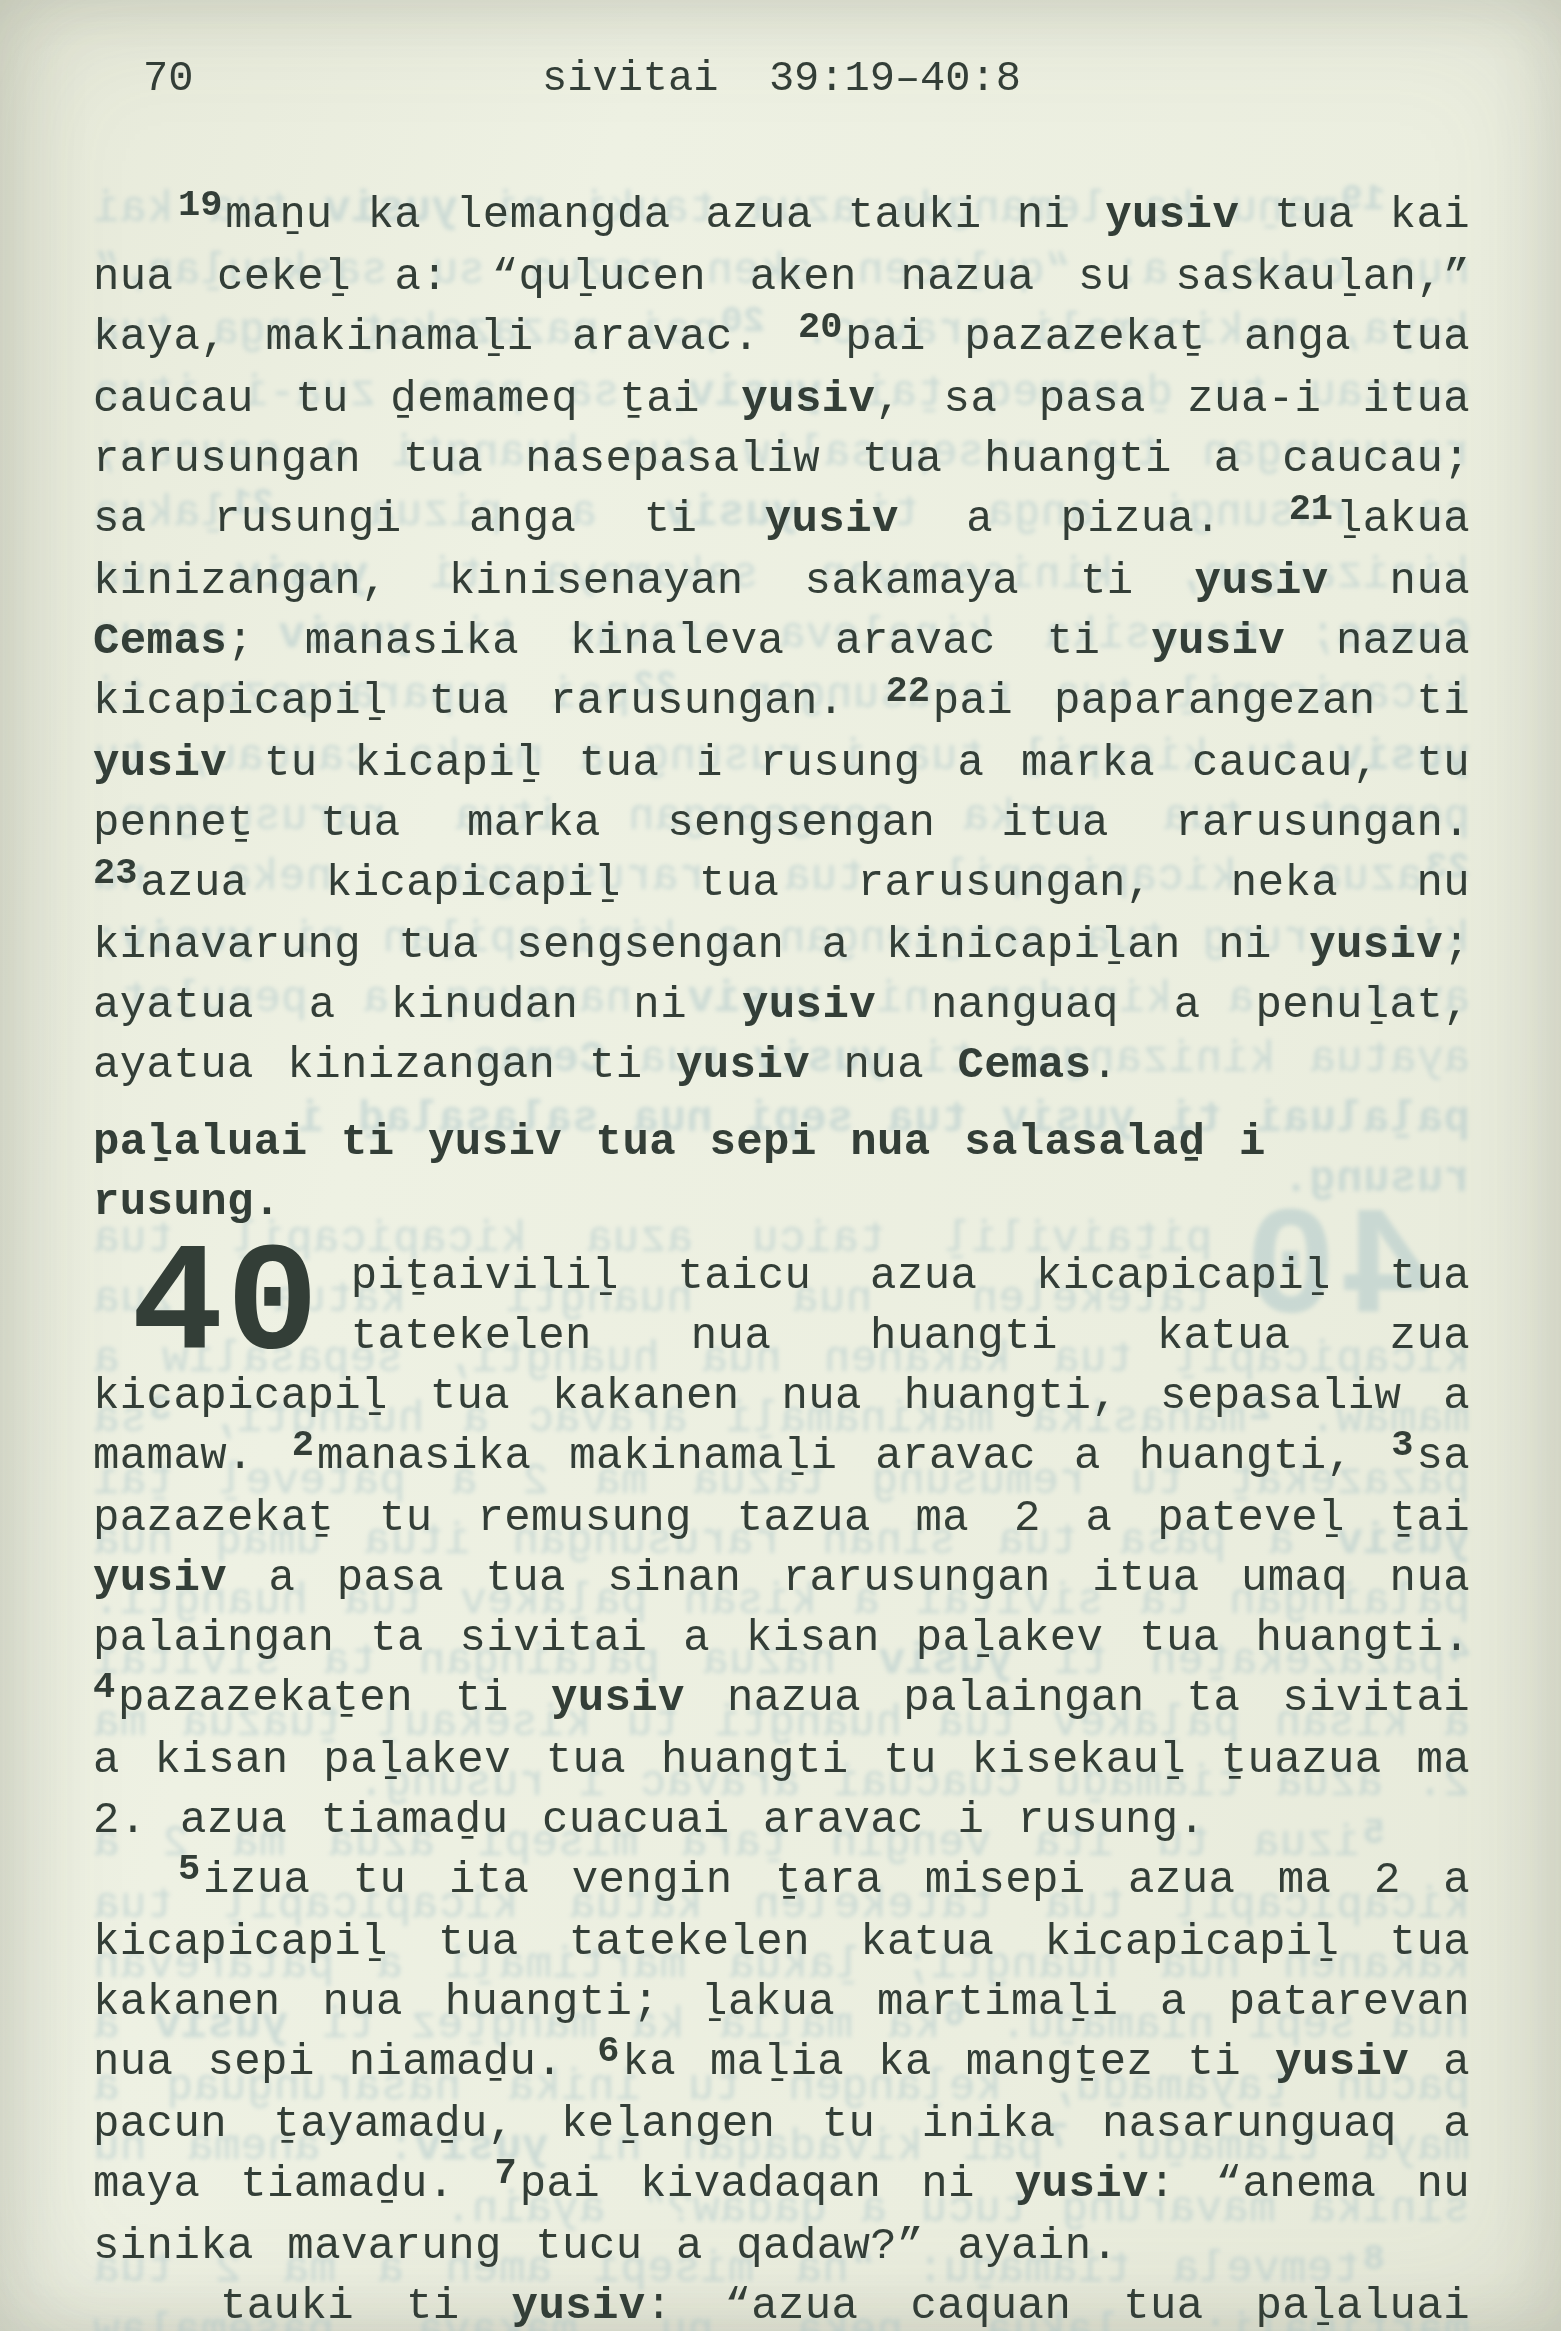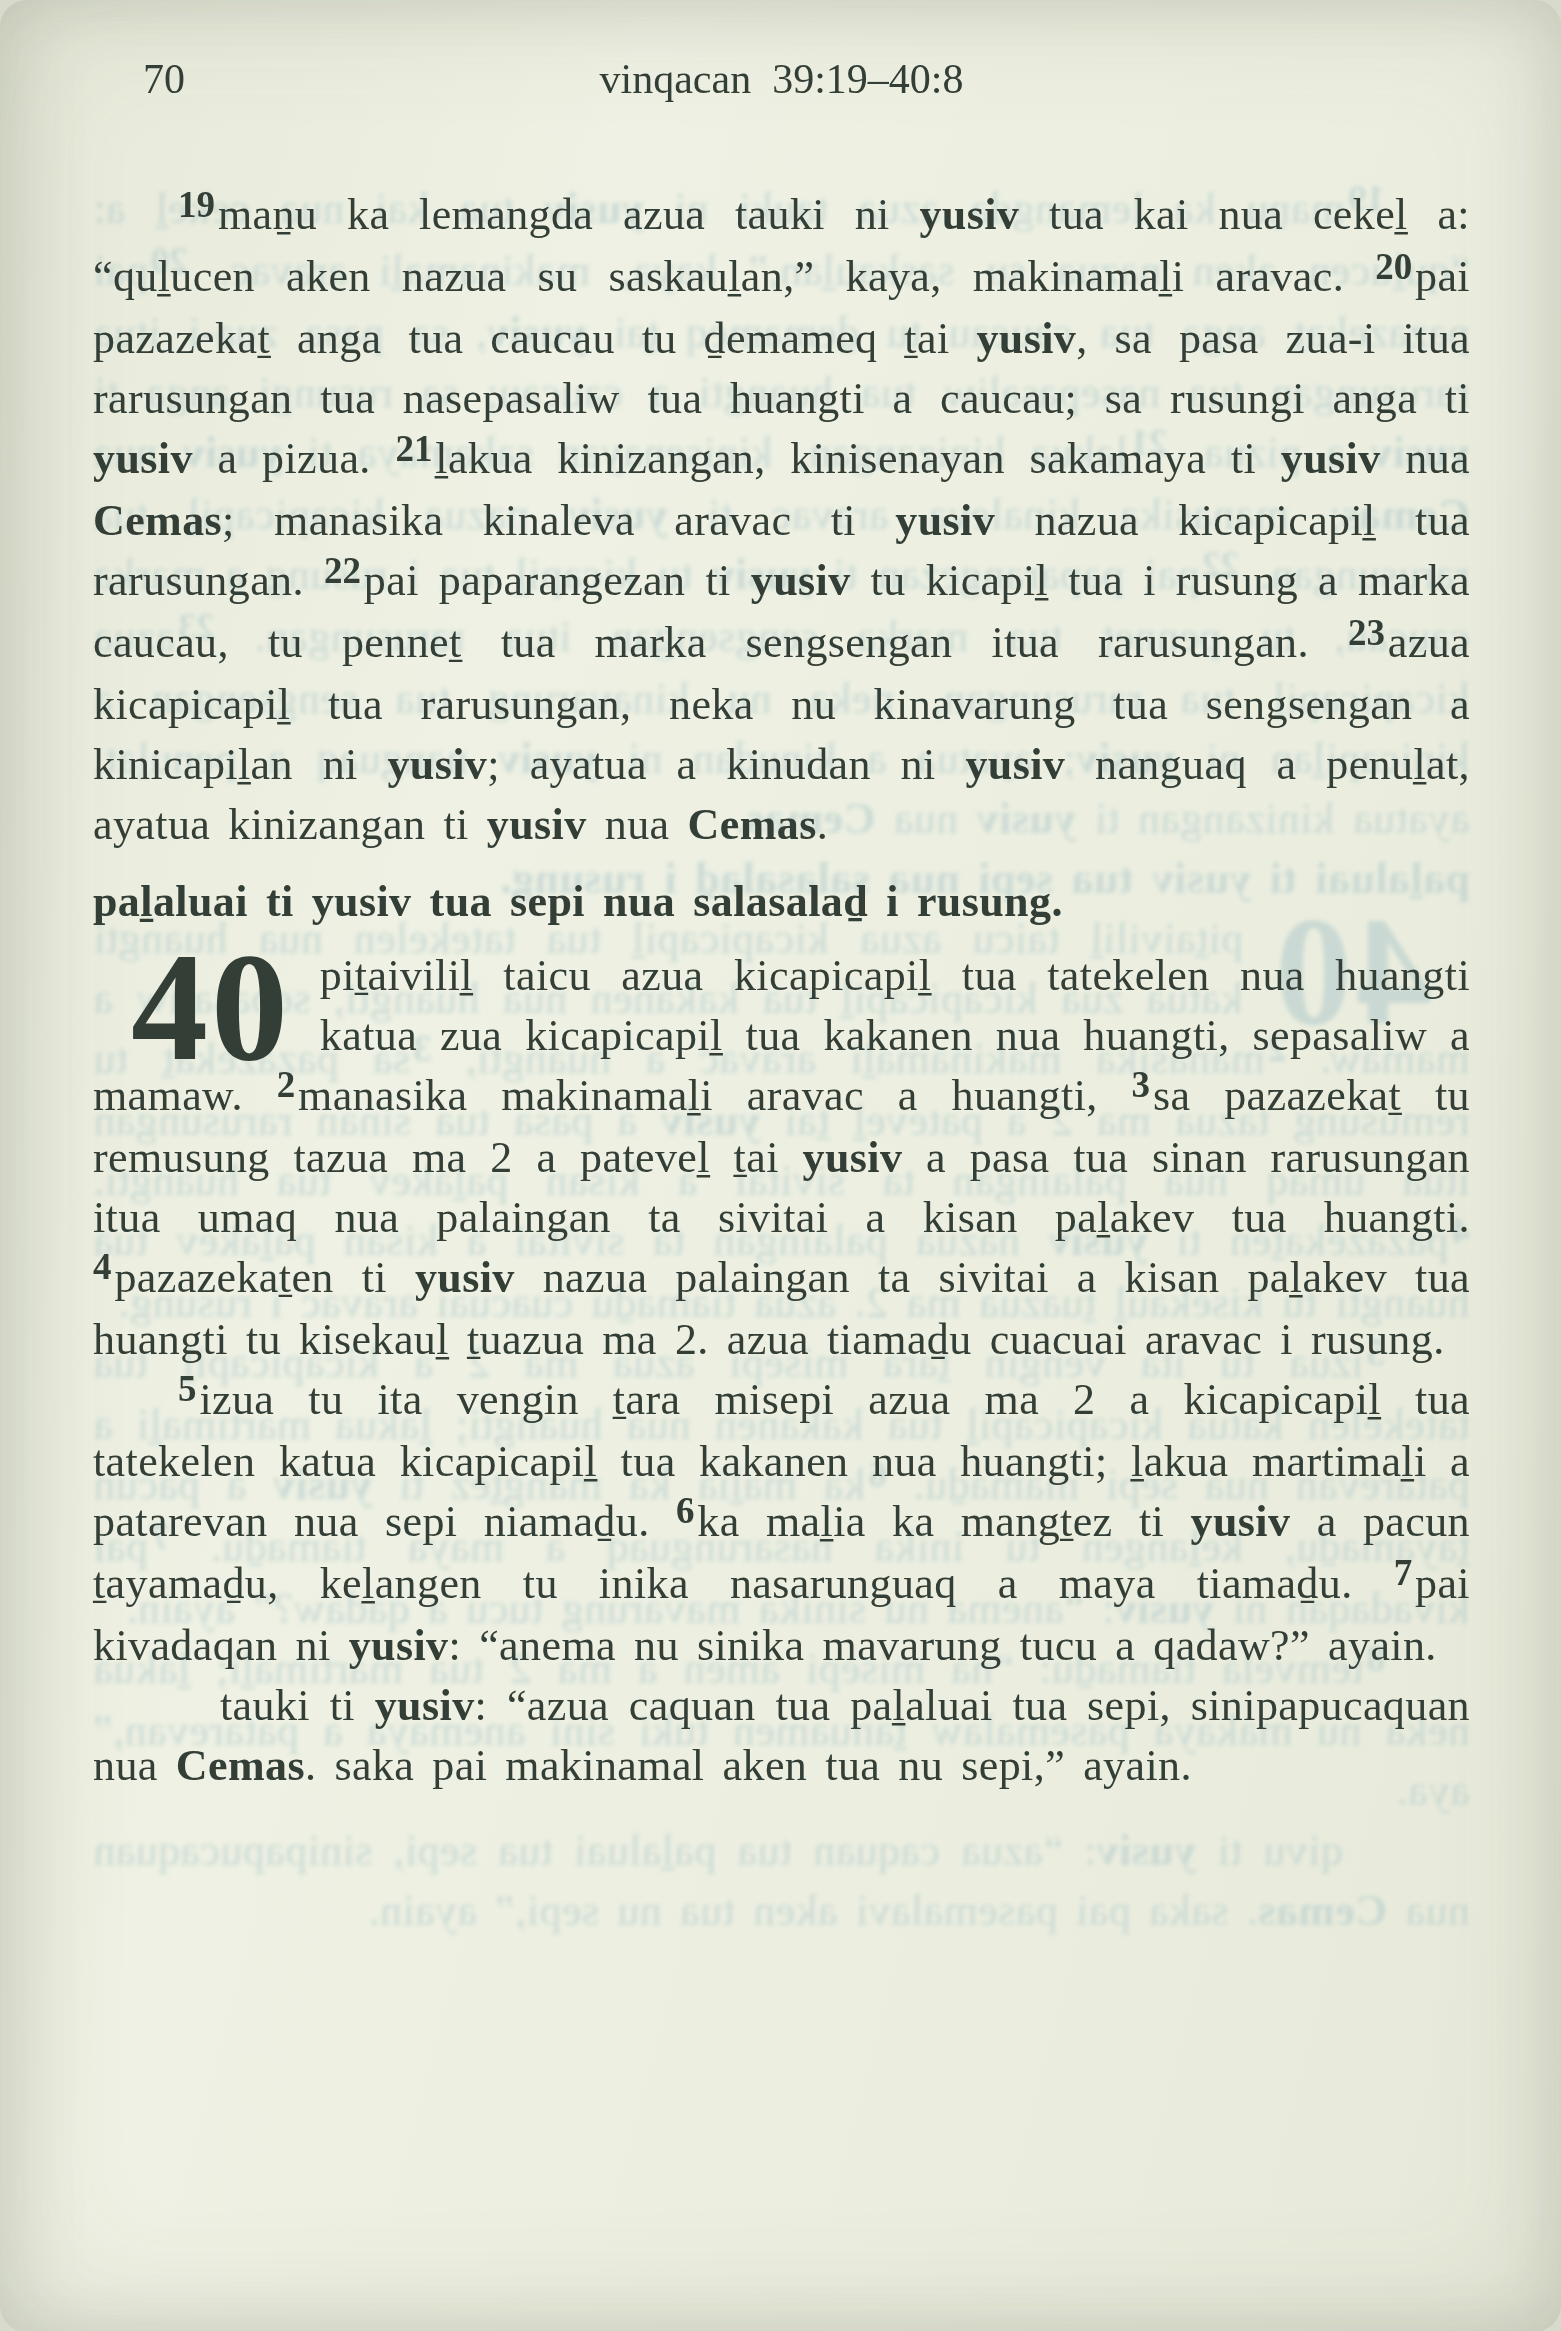--- a/index.html
+++ b/index.html
@@ -8,23 +8,22 @@
     --showthrough:#a3c0c6;
   }
   html,body{margin:0;padding:0;background:#d8dacb;}
   .page{
     position:relative;
     width:1561px;height:2332px;
     margin:0 auto;
     background:linear-gradient(105deg,#e7eada,#eef1e3 30%,#ebeedf 70%,#e6e9d9);
     background-color:var(--paper);
     overflow:hidden;
-    font-family:Liberation Serif, serif;
+    font-family:Liberation Mono, monospace;
     color:var(--ink);
-    border-radius:27px;
   }
   .page::after{
     content:"";position:absolute;inset:0;pointer-events:none;
     box-shadow:inset 0 0 134px rgba(90,95,75,.14), inset 27px 0 67px rgba(80,85,70,.10), inset -19px 0 58px rgba(80,85,70,.07);
   }
   .content{position:relative;z-index:2;padding:56px 91px 0 93px;}
   .running-header{
     position:relative;height:46px;line-height:46px;
     font-size:42px;margin-bottom:83px;
   }
@@ -75,21 +74,21 @@
       <p class="verse"><span class="vnum">19</span><span>maṉu ka lemangda azua tauki ni </span><span class="bold">yusiv</span><span> tua kai nua cekeḻ a: “quḻucen aken nazua su saskauḻan,” kaya, makinamaḻi aravac. </span><span class="vnum">20</span><span>pai pazazekaṯ anga tua caucau tu ḏemameq ṯai </span><span class="bold">yusiv</span><span>, sa pasa zua-i itua rarusungan tua nasepasaliw tua huangti a caucau; sa rusungi anga ti </span><span class="bold">yusiv</span><span> a pizua. </span><span class="vnum">21</span><span>ḻakua kinizangan, kinisenayan sakamaya ti </span><span class="bold">yusiv</span><span> nua </span><span class="bold">Cemas</span><span>; manasika kinaleva aravac ti </span><span class="bold">yusiv</span><span> nazua kicapicapiḻ tua rarusungan. </span><span class="vnum">22</span><span>pai paparangezan ti </span><span class="bold">yusiv</span><span> tu kicapiḻ tua i rusung a marka caucau, tu penneṯ tua marka sengsengan itua rarusungan. </span><span class="vnum">23</span><span>azua kicapicapiḻ tua rarusungan, neka nu kinavarung tua sengsengan a kinicapiḻan ni </span><span class="bold">yusiv</span><span>; ayatua a kinudan ni </span><span class="bold">yusiv</span><span> nanguaq a penuḻat, ayatua kinizangan ti </span><span class="bold">yusiv</span><span> nua </span><span class="bold">Cemas</span><span>.</span></p>
       <p class="heading"><span>paḻaluai ti yusiv tua sepi nua salasalaḏ i rusung.</span></p>
       <p class="chapter"><span class="chapnum">40</span><span>piṯaiviliḻ taicu azua kicapicapiḻ tua tatekelen nua huangti katua zua kicapicapiḻ tua kakanen nua huangti, sepasaliw a mamaw. </span><span class="vnum">2</span><span>manasika makinamaḻi aravac a huangti, </span><span class="vnum">3</span><span>sa pazazekaṯ tu remusung tazua ma 2 a pateveḻ ṯai </span><span class="bold">yusiv</span><span> a pasa tua sinan rarusungan itua umaq nua palaingan ta sivitai a kisan paḻakev tua huangti. </span><span class="vnum">4</span><span>pazazekaṯen ti </span><span class="bold">yusiv</span><span> nazua palaingan ta sivitai a kisan paḻakev tua huangti tu kisekauḻ ṯuazua ma 2.  azua tiamaḏu cuacuai aravac i rusung.</span></p>
       <p class="verse"><span class="vnum">5</span><span>izua tu ita vengin ṯara misepi azua ma 2 a kicapicapiḻ tua tatekelen katua kicapicapiḻ tua kakanen nua huangti; ḻakua martimaḻi a patarevan nua sepi niamaḏu. </span><span class="vnum">6</span><span>ka maḻia ka mangṯez ti </span><span class="bold">yusiv</span><span> a pacun ṯayamaḏu, keḻangen tu inika nasarunguaq a maya tiamaḏu. </span><span class="vnum">7</span><span>pai kivadaqan ni </span><span class="bold">yusiv</span><span>: “anema nu sinika mavarung tucu a qadaw?” ayain.</span></p>
       <p class="verse"><span class="vnum">8</span><span>temvela tiamaḏu: “na misepi amen a ma 2 tua martimaḻi; ḻakua neka nu makaya pasemalaw ṯanuamen tuki sini anemaya a patarevan,” aya.</span></p>
       <p class="verse wide"><span>qivu ti </span><span class="bold">yusiv</span><span>: “azua caquan tua paḻaluai tua sepi, sinipapucaquan nua </span><span class="bold">Cemas</span><span>.  saka pai pasemalavi aken tua nu sepi,” ayain.</span></p>
     </div>
   <div class="content">
     <header class="running-header">
       <span class="pageno">70</span>
-      <span class="runhead">vinqacan  39:19–40:8</span>
+      <span class="runhead">sivitai  39:19–40:8</span>
     </header>
     <main class="bodytext">
         <p class="verse"><span class="vnum">19</span><span>maṉu ka lemangda azua tauki ni </span><span class="bold">yusiv</span><span> tua kai nua cekeḻ a: “quḻucen aken nazua su saskauḻan,” kaya, makinamaḻi aravac. </span><span class="vnum">20</span><span>pai pazazekaṯ anga tua caucau tu ḏemameq ṯai </span><span class="bold">yusiv</span><span>, sa pasa zua-i itua rarusungan tua nasepasaliw tua huangti a caucau; sa rusungi anga ti </span><span class="bold">yusiv</span><span> a pizua. </span><span class="vnum">21</span><span>ḻakua kinizangan, kinisenayan sakamaya ti </span><span class="bold">yusiv</span><span> nua </span><span class="bold">Cemas</span><span>; manasika kinaleva aravac ti </span><span class="bold">yusiv</span><span> nazua kicapicapiḻ tua rarusungan. </span><span class="vnum">22</span><span>pai paparangezan ti </span><span class="bold">yusiv</span><span> tu kicapiḻ tua i rusung a marka caucau, tu penneṯ tua marka sengsengan itua rarusungan. </span><span class="vnum">23</span><span>azua kicapicapiḻ tua rarusungan, neka nu kinavarung tua sengsengan a kinicapiḻan ni </span><span class="bold">yusiv</span><span>; ayatua a kinudan ni </span><span class="bold">yusiv</span><span> nanguaq a penuḻat, ayatua kinizangan ti </span><span class="bold">yusiv</span><span> nua </span><span class="bold">Cemas</span><span>.</span></p>
         <p class="heading"><span>paḻaluai ti yusiv tua sepi nua salasalaḏ i rusung.</span></p>
         <p class="chapter"><span class="chapnum">40</span><span>piṯaiviliḻ taicu azua kicapicapiḻ tua tatekelen nua huangti katua zua kicapicapiḻ tua kakanen nua huangti, sepasaliw a mamaw. </span><span class="vnum">2</span><span>manasika makinamaḻi aravac a huangti, </span><span class="vnum">3</span><span>sa pazazekaṯ tu remusung tazua ma 2 a pateveḻ ṯai </span><span class="bold">yusiv</span><span> a pasa tua sinan rarusungan itua umaq nua palaingan ta sivitai a kisan paḻakev tua huangti. </span><span class="vnum">4</span><span>pazazekaṯen ti </span><span class="bold">yusiv</span><span> nazua palaingan ta sivitai a kisan paḻakev tua huangti tu kisekauḻ ṯuazua ma 2.  azua tiamaḏu cuacuai aravac i rusung.</span></p>
         <p class="verse"><span class="vnum">5</span><span>izua tu ita vengin ṯara misepi azua ma 2 a kicapicapiḻ tua tatekelen katua kicapicapiḻ tua kakanen nua huangti; ḻakua martimaḻi a patarevan nua sepi niamaḏu. </span><span class="vnum">6</span><span>ka maḻia ka mangṯez ti </span><span class="bold">yusiv</span><span> a pacun ṯayamaḏu, keḻangen tu inika nasarunguaq a maya tiamaḏu. </span><span class="vnum">7</span><span>pai kivadaqan ni </span><span class="bold">yusiv</span><span>: “anema nu sinika mavarung tucu a qadaw?” ayain.</span></p>
         <p class="verse wide"><span>tauki ti </span><span class="bold">yusiv</span><span>: “azua caquan tua paḻaluai tua sepi, sinipapucaquan nua </span><span class="bold">Cemas</span><span>.  saka pai makinamal aken tua nu sepi,” ayain.</span></p>
       </main>
   </div>
 </div>

